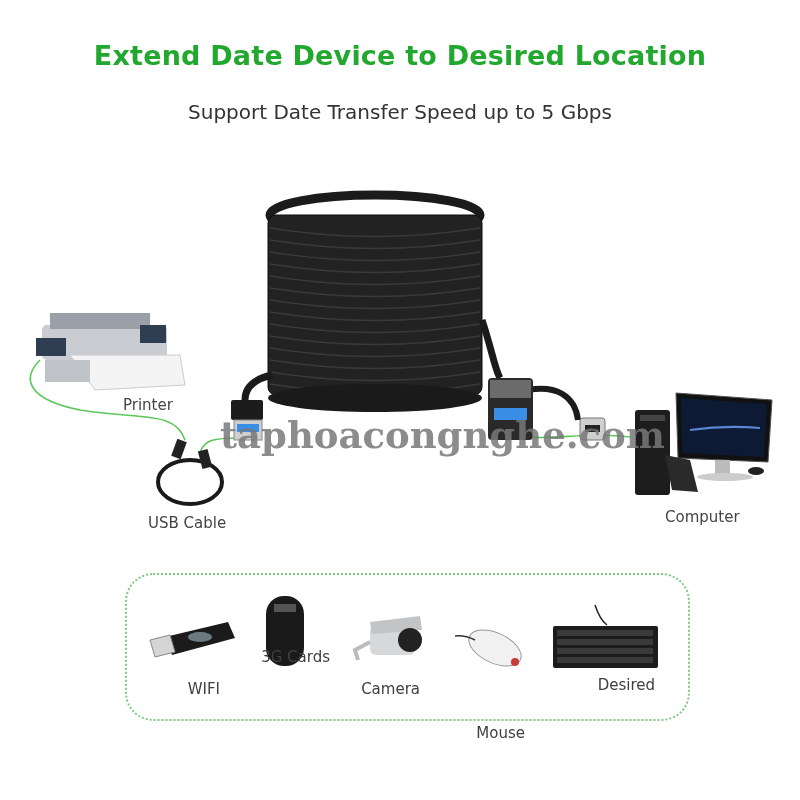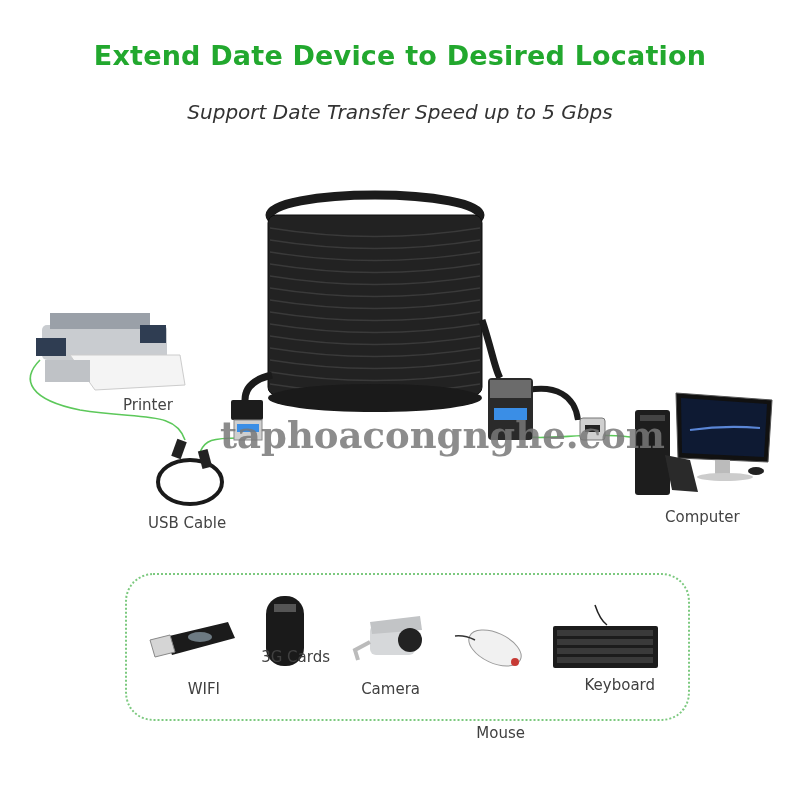--- a/index.html
+++ b/index.html
@@ -1,18 +1,18 @@
 <!DOCTYPE html>
 <html><head>
 <meta charset="utf-8">
 <style>
   html, body { margin: 0; padding: 0; background: #ffffff; }
   body { width: 800px; height: 800px; position: relative; overflow: hidden; font-family: "DejaVu Sans", sans-serif; }
   .title { position: absolute; top: 40px; left: 0; width: 800px; text-align: center; font-family: "DejaVu Sans", sans-serif; font-weight: bold; font-size: 27px; color: #22a82e; letter-spacing: 0.2px; }
-  .subtitle { position: absolute; top: 100px; left: 0; width: 800px; text-align: center; font-family: "DejaVu Sans", sans-serif; font-size: 20px; color: #333; font-style: italic; }
+  .subtitle { position: absolute; top: 100px; left: 0; width: 800px; text-align: center; font-family: "DejaVu Sans", sans-serif; font-size: 20px; color: #333; }
   .label { position: absolute; font-family: "DejaVu Sans", sans-serif; font-size: 15px; color: #444; }
   .watermark { position: absolute; left: 220px; top: 413px; font-family: "DejaVu Serif", serif; font-weight: bold; font-size: 37px; color: rgba(120,120,120,0.85); letter-spacing: 0px; text-align: right; }
   svg.scene { position: absolute; left: 0; top: 0; }
   .device-box { position: absolute; left: 125px; top: 573px; width: 565px; height: 148px; border: 2px dotted #7cc97f; border-radius: 28px; box-sizing: border-box; }
   .dev-label { position: absolute; font-family: "DejaVu Sans", sans-serif; font-size: 15px; color: #404040; text-align: right; }
 </style>
 </head>
 <body>
 
 <div class="title">Extend Date Device to Desired Location</div>
@@ -136,13 +136,13 @@
       <rect x="557" y="648" width="96" height="6"></rect>
       <rect x="557" y="657" width="96" height="6"></rect>
     </g>
   </g>
 </svg>
 
 <div class="dev-label" style="left:160px; top:680px; width:60px;">WIFI</div>
 <div class="dev-label" style="left:240px; top:648px; width:90px;">3G Cards</div>
 <div class="dev-label" style="left:340px; top:680px; width:80px;">Camera</div>
 <div class="dev-label" style="left:450px; top:680px; width:75px;margin-top:44px;">Mouse</div>
-<div class="dev-label" style="left:560px; top:676px; width:95px;">Keyboard</div>
+<div class="dev-label" style="left:560px; top:676px; width:95px;">Desired</div>
 
 </body></html>

